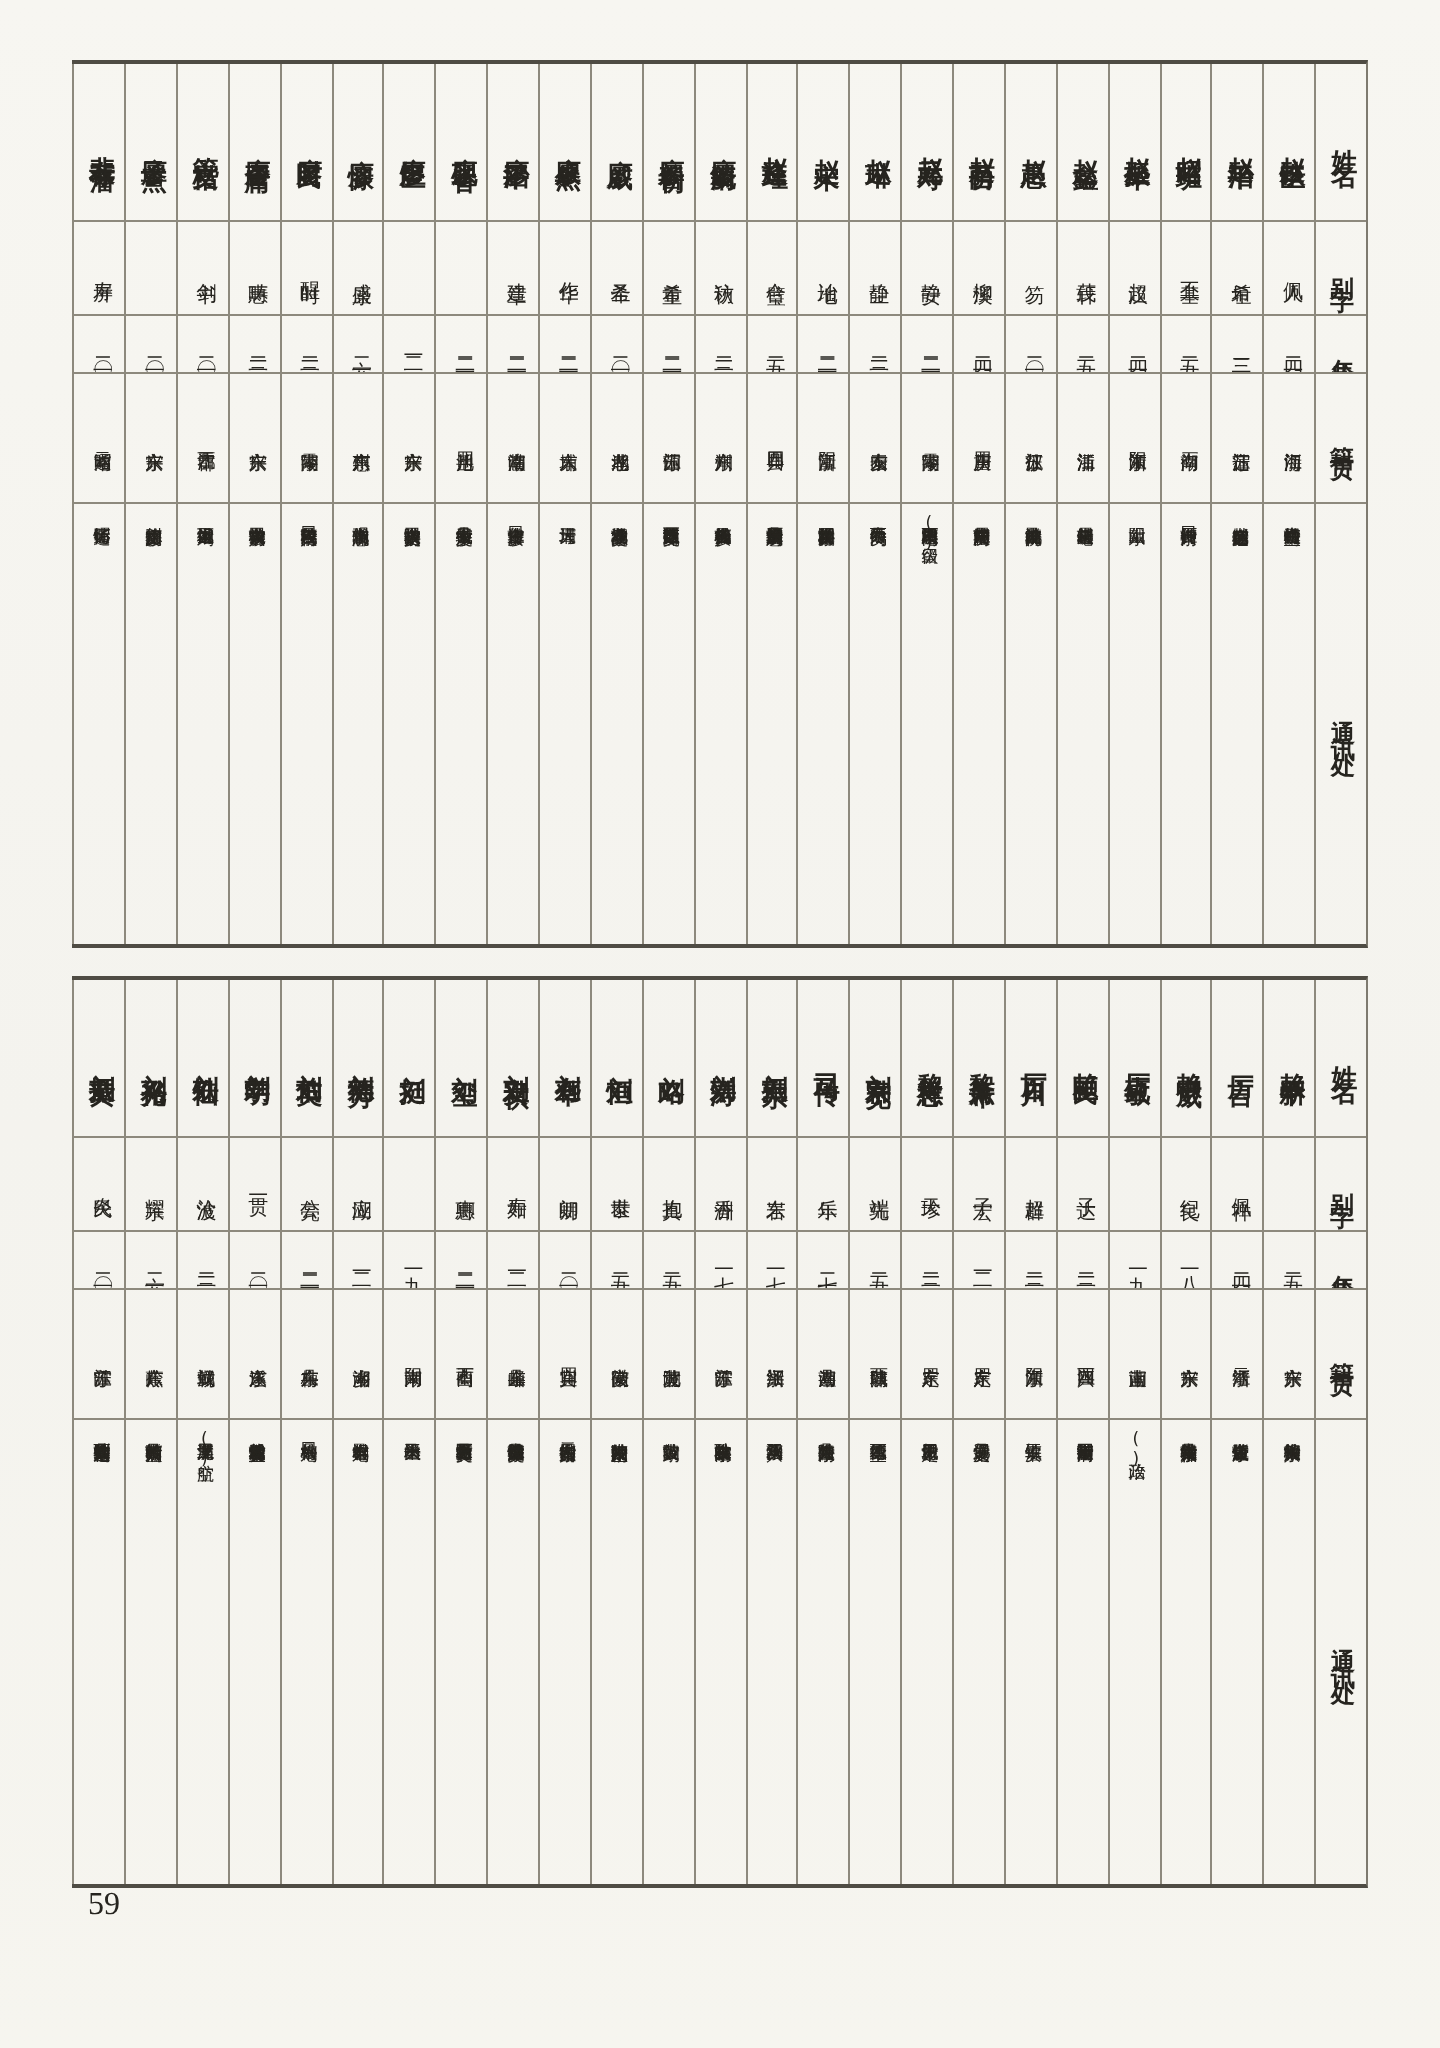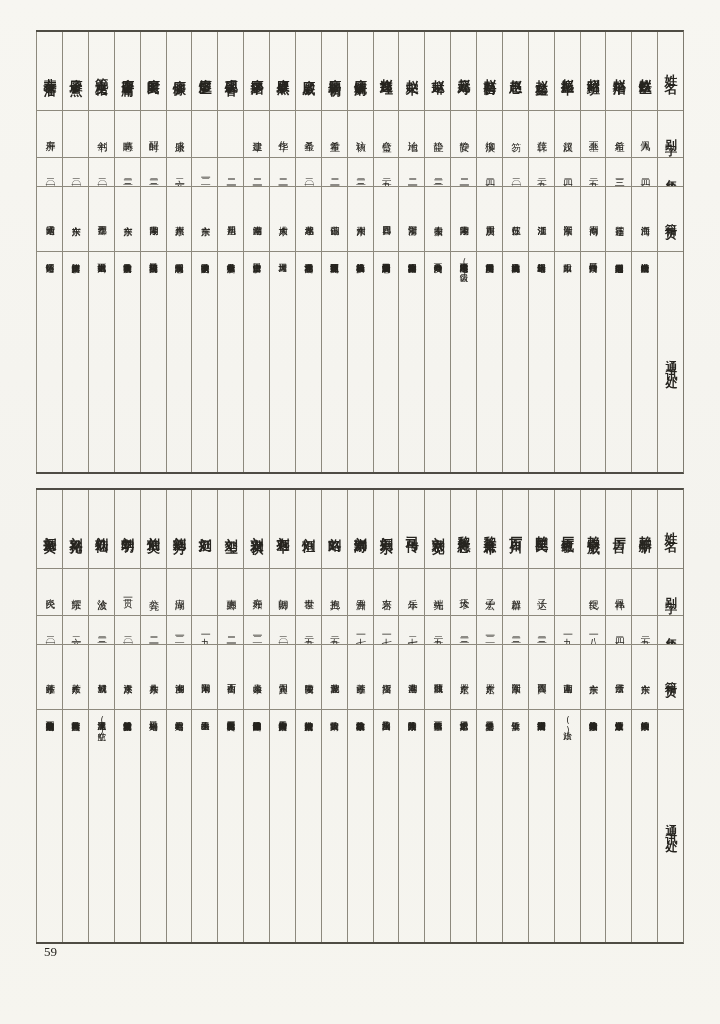--- a/index.html
+++ b/index.html
@@ -33,21 +33,21 @@
   .age .vtext{font-size:10px;letter-spacing:1px;}
   .origin .vtext{font-size:9px;}
   .address .vtext{font-size:8.5px;line-height:1.15;}
   .col.header .vtext{font-weight:bold;}
   .col.header .name .vtext{font-size:13px;letter-spacing:7px;}
   .col.header .alias .vtext{font-size:12px;letter-spacing:5px;}
   .col.header .age .vtext{font-size:11px;letter-spacing:2px;}
   .col.header .origin .vtext{font-size:12px;letter-spacing:5px;}
   .col.header .cell.address{align-items:center;padding-top:0;}
   .col.header .address .vtext{font-size:12px;letter-spacing:8px;}
-  .page-number{position:absolute;left:44px;top:944px;font-size:13px;font-family:"Liberation Serif","DejaVu Serif",serif;}
+  .page-number{position:absolute;left:44px;top:944px;font-size:16px;font-family:"Liberation Serif","DejaVu Serif",serif;}
 </style>
 </head>
 <body>
 
 <div class="page">
   <div id="table-top" class="register-table">
       <div class="col header">
         <div class="cell name">
           <span class="vtext">姓名</span>
         </div>

